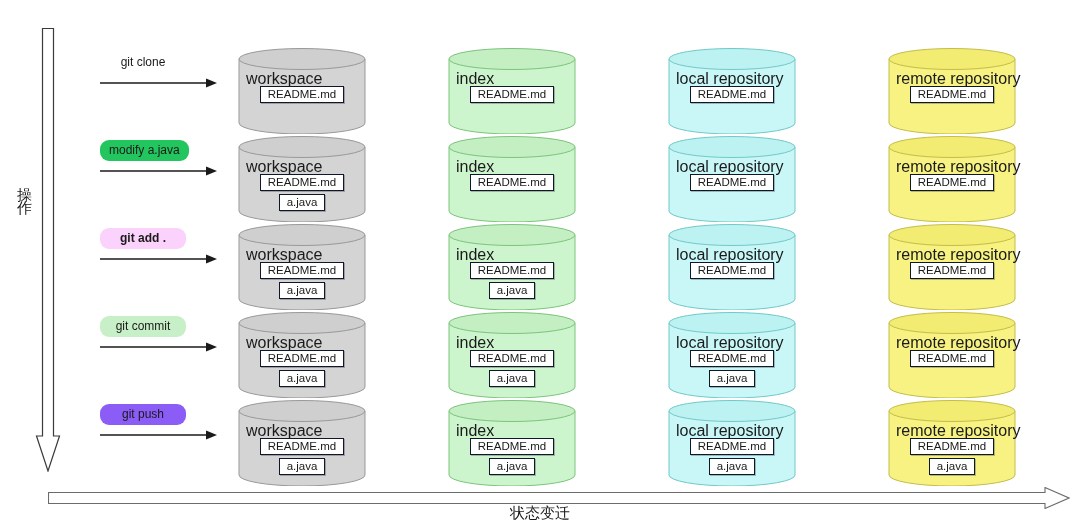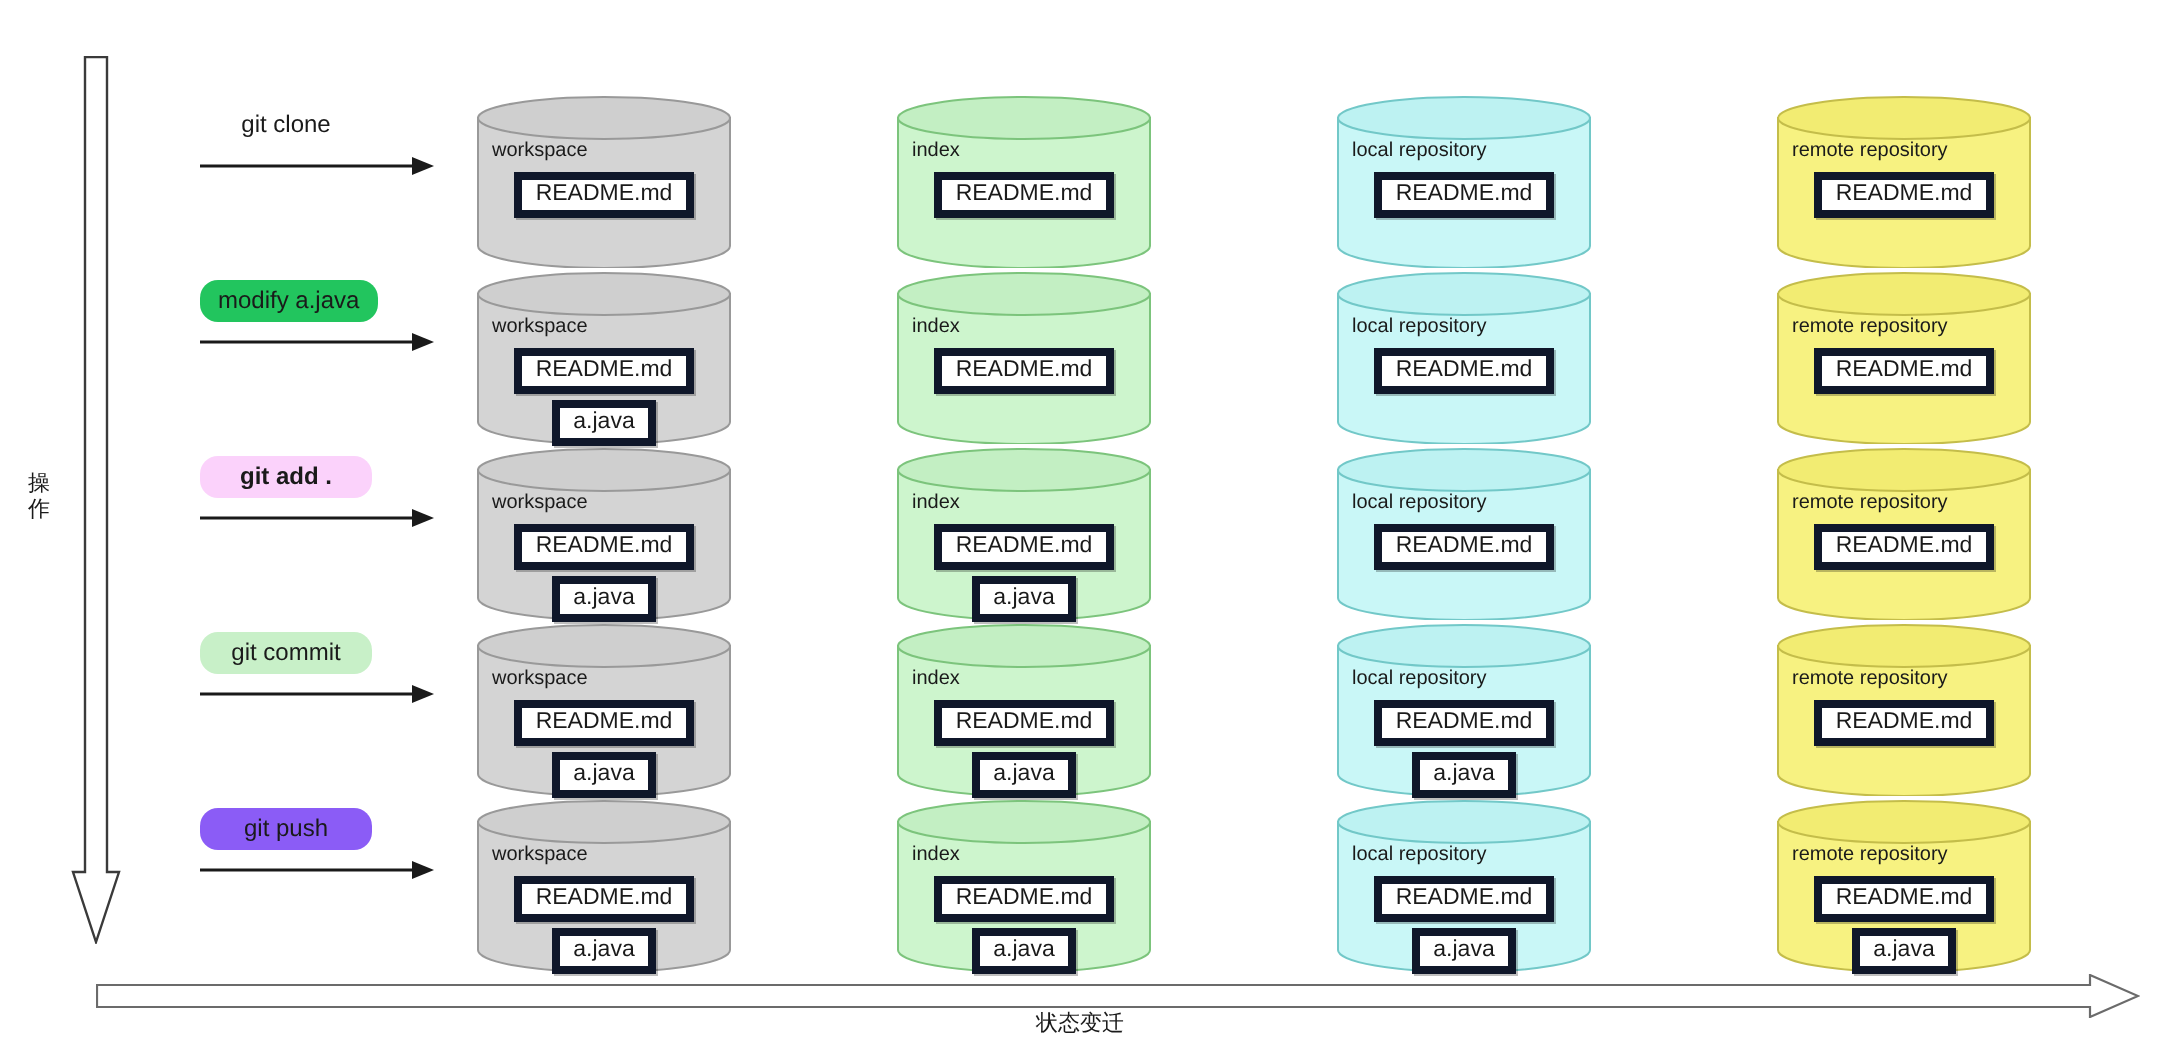--- a/index.html
+++ b/index.html
@@ -10,32 +10,31 @@
     overflow:hidden;
     position:relative;
   }
   #stage{position:absolute;left:0;top:0;width:1080px;height:529px;}
 
   
   .v-axis{position:absolute;left:34px;top:28px;width:28px;height:444px;}
   .v-axis svg{display:block;}
   .v-axis-label{
     position:absolute;left:14px;top:188px;width:18px;
-    font-size:11px;line-height:13px;color:#1a1a1a;
-    text-align:left;word-break:break-all;
+    font-size:15px;line-height:13px;color:#1a1a1a;
+    text-align:right;word-break:break-all;
     letter-spacing:0px;
-    margin-top:48px;
   }
 
   
   .h-axis{position:absolute;left:48px;top:487px;width:1022px;height:22px;}
   .h-axis svg{display:block;}
   .h-axis-label{
     position:absolute;left:0;top:504px;width:1080px;
-    text-align:center;font-size:11px;color:#1a1a1a;
+    text-align:center;font-size:15px;color:#1a1a1a;
   }
 
   
   .row{position:absolute;left:0;width:943px;height:90px;padding-left:33px;}
 
   
   .op{position:absolute;left:100px;top:0;width:130px;height:90px;}
   .op-badge{
     position:absolute;left:0;top:8px;
     min-width:86px;height:21px;line-height:21px;
@@ -48,28 +47,28 @@
   .op-arrow svg{display:block;}
 
   
   .cyl{
     position:absolute;top:4px;width:128px;height:86px;
   }
   .cyl .shape{position:absolute;left:0;top:0;width:128px;height:86px;}
   .cyl .shape svg{display:block;}
   .cyl .title{
     position:absolute;left:8px;top:22px;
-    font-size:10px;color:#1a1a1a;white-space:nowrap;
+    font-size:16px;color:#1a1a1a;white-space:nowrap;
   }
   .cyl .files{
     position:absolute;left:0;top:38px;width:128px;
     display:flex;flex-direction:column;align-items:center;gap:3px;
   }
   .file{
-    background:#ffffff;border:4px solid #0f172a;
+    background:#ffffff;border:1px solid #0f172a;
     font-size:11.5px;line-height:15px;
     padding:0 7px;color:#1a1a1a;white-space:nowrap;
     box-shadow:1px 1px 0 rgba(0,0,0,0.25);
   }
 </style>
 </head>
 <body>
 
 <div id="stage">
 

